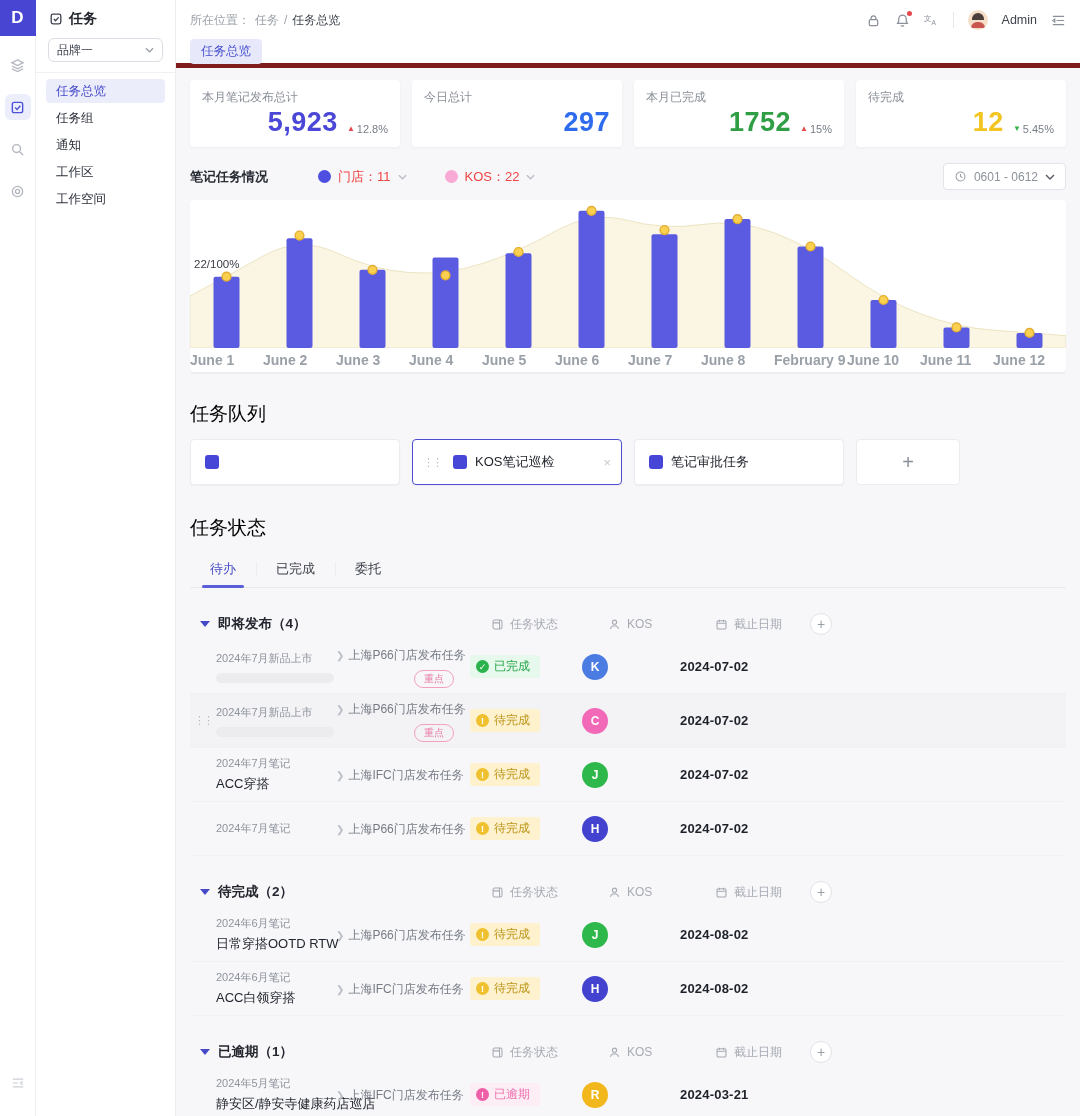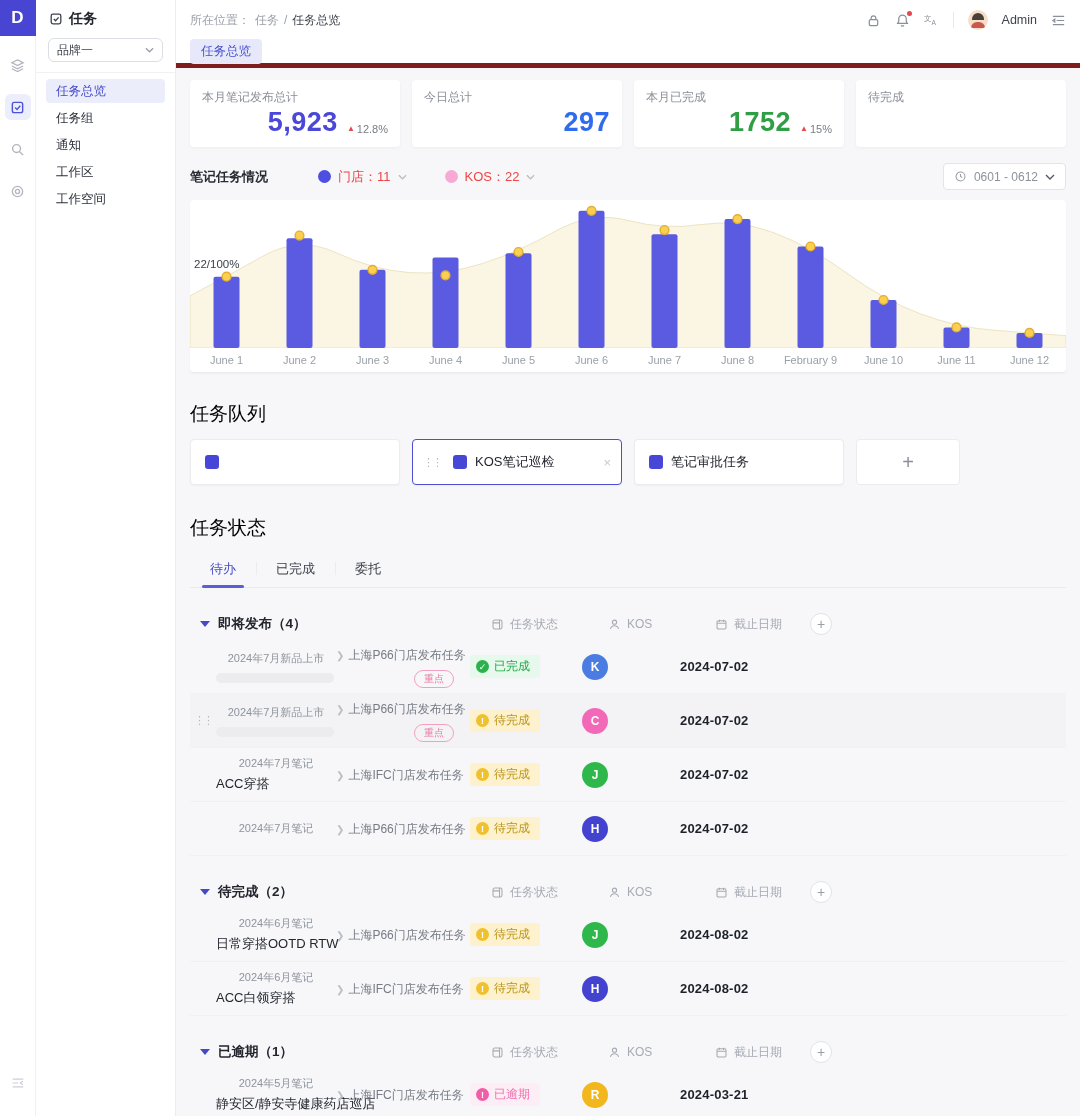--- a/index.html
+++ b/index.html
@@ -62,21 +62,21 @@
   .legend-item { display:flex; align-items:center; gap:7px; margin-right:38px; font-size:13px; color:#ef4444; cursor:pointer; }
   .legend-dot { width:13px; height:13px; border-radius:50%; }
   .legend-item svg { width:9px; height:6px; color:#b9bdc6; }
   .date-select { margin-left:auto; height:27px; background:#fff; border:1px solid #e3e4e9; border-radius:4px; display:flex; align-items:center; gap:7px; padding:0 10px; cursor:pointer; }
   .date-select .clock { width:13px; height:13px; color:#9aa0a8; }
   .date-select span { font-size:12px; color:#8d929b; }
   .date-select .chev { width:10px; height:6px; color:#555a63; }
   .chart-card { margin-top:10px; background:#fff; border-radius:4px; box-shadow:0 1px 2px rgba(25,30,40,.04); border-bottom:1px solid #ececf0; }
   .chart-card svg { display:block; width:876px; height:148px; margin-top:2px; }
   .xlabels { display:flex; height:24px; align-items:center; }
-  .xlabels span { width:73px; text-align:center; font-size:11px; color:#9aa0a8; }
+  .xlabels span { width:73px; text-align:left; font-size:14px; color:#9aa0a8;font-weight:bold; }
 
   
   .sec-title { font-size:19px; font-weight:normal; color:#000000; }
   .sec-queue { margin-top:28px; }
   .queue { display:flex; gap:12px; margin-top:12px; }
   .q-card { width:210px; height:46px; background:#fff; border:1px solid #ececf0; border-radius:4px; box-shadow:0 1px 2px rgba(25,30,40,.04); display:flex; align-items:center; padding:0 10px; gap:8px; cursor:pointer; }
   .q-card.selected { border:1.5px solid #4d4fd0; }
   .q-check { width:14px; height:14px; border-radius:3px; background:#4846d6; flex:none; margin-left:4px; }
   .q-label { font-size:13px; color:#23262e; }
   .q-drag { color:#b4b7bf; font-size:11px; letter-spacing:-2px; }
@@ -99,21 +99,21 @@
   .col-h { display:flex; align-items:center; gap:6px; font-size:12px; color:#a6aab3; }
   .col-h svg { width:13px; height:13px; }
   .col-kos { padding-left:10px; }
   .plus-btn { width:22px; height:22px; border:1px solid #e2e3e8; border-radius:50%; background:#fff; color:#9aa0a8; font-size:14px; line-height:1; display:flex; align-items:center; justify-content:center; cursor:pointer; }
 
   .t-row { min-height:54px; border-bottom:1px solid #f1f1f4; cursor:pointer; }
   .t-row.hl { background:#f3f3f6; }
   .drag-h { color:#b4b7bf; font-size:11px; letter-spacing:-2px; text-align:center; visibility:hidden; cursor:grab; }
   .t-row.hl .drag-h { visibility:visible; }
   .cell-title { padding:8px 0; }
-  .tt1 { font-size:11px; color:#8e939c;text-align:center; }
+  .tt1 { font-size:11px; color:#8e939c; }
   .tt2 { font-size:13px; color:#22262e; margin-top:4px; white-space:nowrap; }
   .redact { width:118px; height:10px; border-radius:5px; background:#ececef; margin-top:7px; }
   .cell-link { font-size:12px; color:#767b85; display:flex; flex-direction:column; align-items:flex-start; gap:6px; padding-top:2px; }
   .link-line { display:flex; align-items:center; gap:4px; }
   .link-line i { color:#b9bdc6; font-style:normal; font-size:10px; }
   .tag-pill { margin-left:78px; border:1px solid #f3a0c0; color:#e87aa6; font-size:10px; padding:1px 9px; border-radius:999px; }
   .pill { display:inline-flex; align-items:center; gap:5px; border-radius:3px; font-size:12px; padding:3px 10px 3px 6px; }
   .pill .ic { width:13px; height:13px; border-radius:50%; color:#fff; font-size:9px; font-weight:bold; display:flex; align-items:center; justify-content:center; flex:none; }
   .pill.done { background:#e7f8ec; color:#27a648; } .pill.done .ic { background:#2bb24c; }
   .pill.pending { background:#fdf2cd; color:#bd9318; } .pill.pending .ic { background:#f0c12f; }
@@ -252,20 +252,27 @@
             <div class="stat-valrow">
               <div class="stat-value" style="color: rgb(47, 158, 68);">1752</div>
               <div class="stat-delta">
                 <span class="tri up">▲</span>
                 <span>15%</span>
               </div>
             </div>
           </div>
           <div class="stat-card">
             <div class="stat-label">待完成</div>
+            <div class="stat-valrow">
+              <div class="stat-value" style="color: rgb(242, 197, 34);">12</div>
+              <div class="stat-delta">
+                <span class="tri down">▼</span>
+                <span>5.45%</span>
+              </div>
+            </div>
           </div>
         </div>
 
       <div class="chart-head">
         <span class="chart-title">笔记任务情况</span>
         <span id="legend" style="display:flex">
             <span class="legend-item">
               <span class="legend-dot" style="background: rgb(78, 78, 224);"></span>
               <span>门店：11</span>
               <svg viewBox="0 0 10 6" fill="none" stroke="currentColor" stroke-width="1.4">

